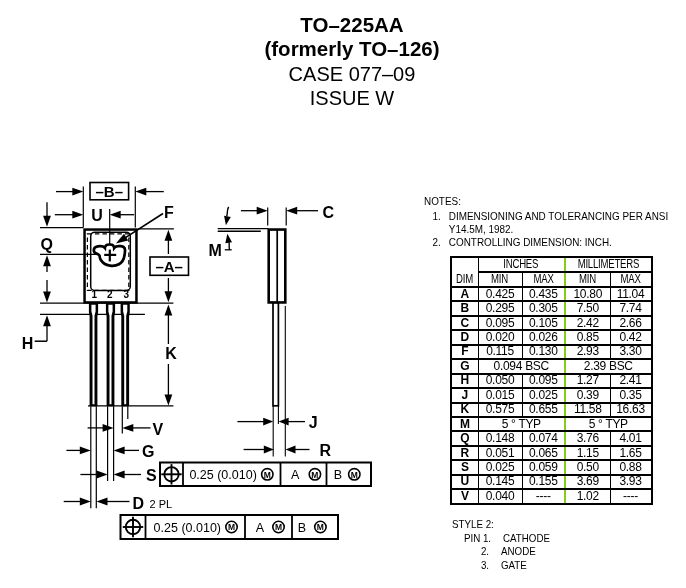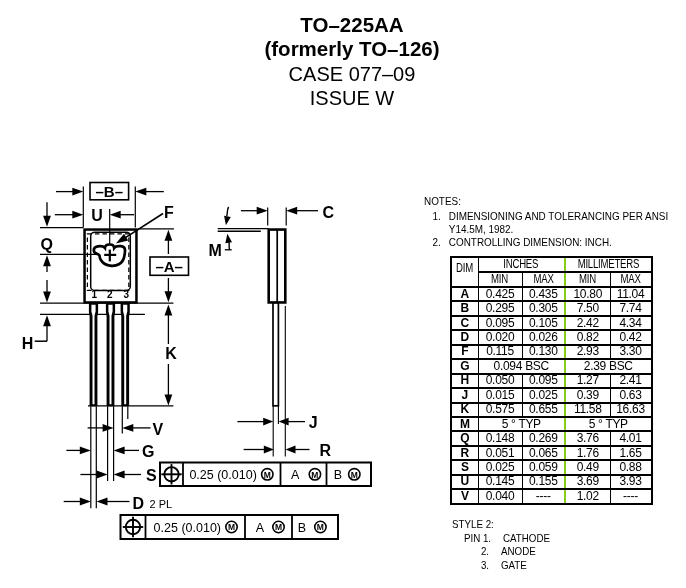--- a/index.html
+++ b/index.html
@@ -9,21 +9,21 @@
 #notes{left:424px;top:194px;font-size:11.6px;line-height:13px;transform:scaleX(0.855);transform-origin:0 0;}
 #notes .nrow{display:flex;line-height:12.9px;}
 .num{margin-left:10px;width:19px;flex:none;}
 .ntx{white-space:nowrap;}
 #dimtable{position:absolute;left:450px;top:256px;border-collapse:collapse;border:2px solid #000;}
 #dimtable td{border:1px solid #000;border-top:2px solid #000;border-bottom:2px solid #000;font-size:12px;height:12.45px;padding:0;text-align:center;vertical-align:middle;line-height:11px;}
 #dimtable tr.h1 td{font-weight:normal;height:13px;}
 #dimtable tr.h2 td{font-weight:normal;height:13px;}
 #dimtable td.dim{font-weight:bold;}
 #dimtable td.mml{border-left:2px solid #84cc16;}
-#dimtable td.dimhead{vertical-align:bottom;padding-bottom:12px;}
+#dimtable td.dimhead{vertical-align:bottom;padding-bottom:1px;}
 #dimtable .hs{display:inline-block;transform:scaleX(0.8);}
 #dimtable td{letter-spacing:-0.3px;}
 #style2{left:452px;top:518px;font-size:11.5px;line-height:13.6px;transform:scaleX(0.85);transform-origin:0 0;}
 </style></head>
 <body>
 <div class="abs" id="title">
 <div class="b">TO–225AA</div>
 <div class="b">(formerly TO–126)</div>
 <div class="r">CASE 077–09</div>
 <div class="r">ISSUE W</div>
@@ -70,27 +70,27 @@
         <td class="c">0.295</td>
         <td class="c">0.305</td>
         <td class="c mml">7.50</td>
         <td class="c">7.74</td>
       </tr>
       <tr>
         <td class="dim">C</td>
         <td class="c">0.095</td>
         <td class="c">0.105</td>
         <td class="c mml">2.42</td>
-        <td class="c">4.34</td>
+        <td class="c">2.66</td>
       </tr>
       <tr>
         <td class="dim">D</td>
         <td class="c">0.020</td>
         <td class="c">0.026</td>
-        <td class="c mml">0.82</td>
+        <td class="c mml">0.85</td>
         <td class="c">0.42</td>
       </tr>
       <tr>
         <td class="dim">F</td>
         <td class="c">0.115</td>
         <td class="c">0.130</td>
         <td class="c mml">2.93</td>
         <td class="c">3.30</td>
       </tr>
       <tr>
@@ -103,53 +103,53 @@
         <td class="c">0.050</td>
         <td class="c">0.095</td>
         <td class="c mml">1.27</td>
         <td class="c">2.41</td>
       </tr>
       <tr>
         <td class="dim">J</td>
         <td class="c">0.015</td>
         <td class="c">0.025</td>
         <td class="c mml">0.39</td>
-        <td class="c">0.63</td>
+        <td class="c">0.35</td>
       </tr>
       <tr>
         <td class="dim">K</td>
         <td class="c">0.575</td>
         <td class="c">0.655</td>
         <td class="c mml">11.58</td>
         <td class="c">16.63</td>
       </tr>
       <tr>
         <td class="dim">M</td>
         <td colspan="2" class="c">5 ° TYP</td>
         <td colspan="2" class="c mml">5 ° TYP</td>
       </tr>
       <tr>
         <td class="dim">Q</td>
         <td class="c">0.148</td>
-        <td class="c">0.269</td>
+        <td class="c">0.074</td>
         <td class="c mml">3.76</td>
         <td class="c">4.01</td>
       </tr>
       <tr>
         <td class="dim">R</td>
         <td class="c">0.051</td>
         <td class="c">0.065</td>
-        <td class="c mml">1.76</td>
+        <td class="c mml">1.15</td>
         <td class="c">1.65</td>
       </tr>
       <tr>
         <td class="dim">S</td>
         <td class="c">0.025</td>
         <td class="c">0.059</td>
-        <td class="c mml">0.49</td>
+        <td class="c mml">0.50</td>
         <td class="c">0.88</td>
       </tr>
       <tr>
         <td class="dim">U</td>
         <td class="c">0.145</td>
         <td class="c">0.155</td>
         <td class="c mml">3.69</td>
         <td class="c">3.93</td>
       </tr>
       <tr>

